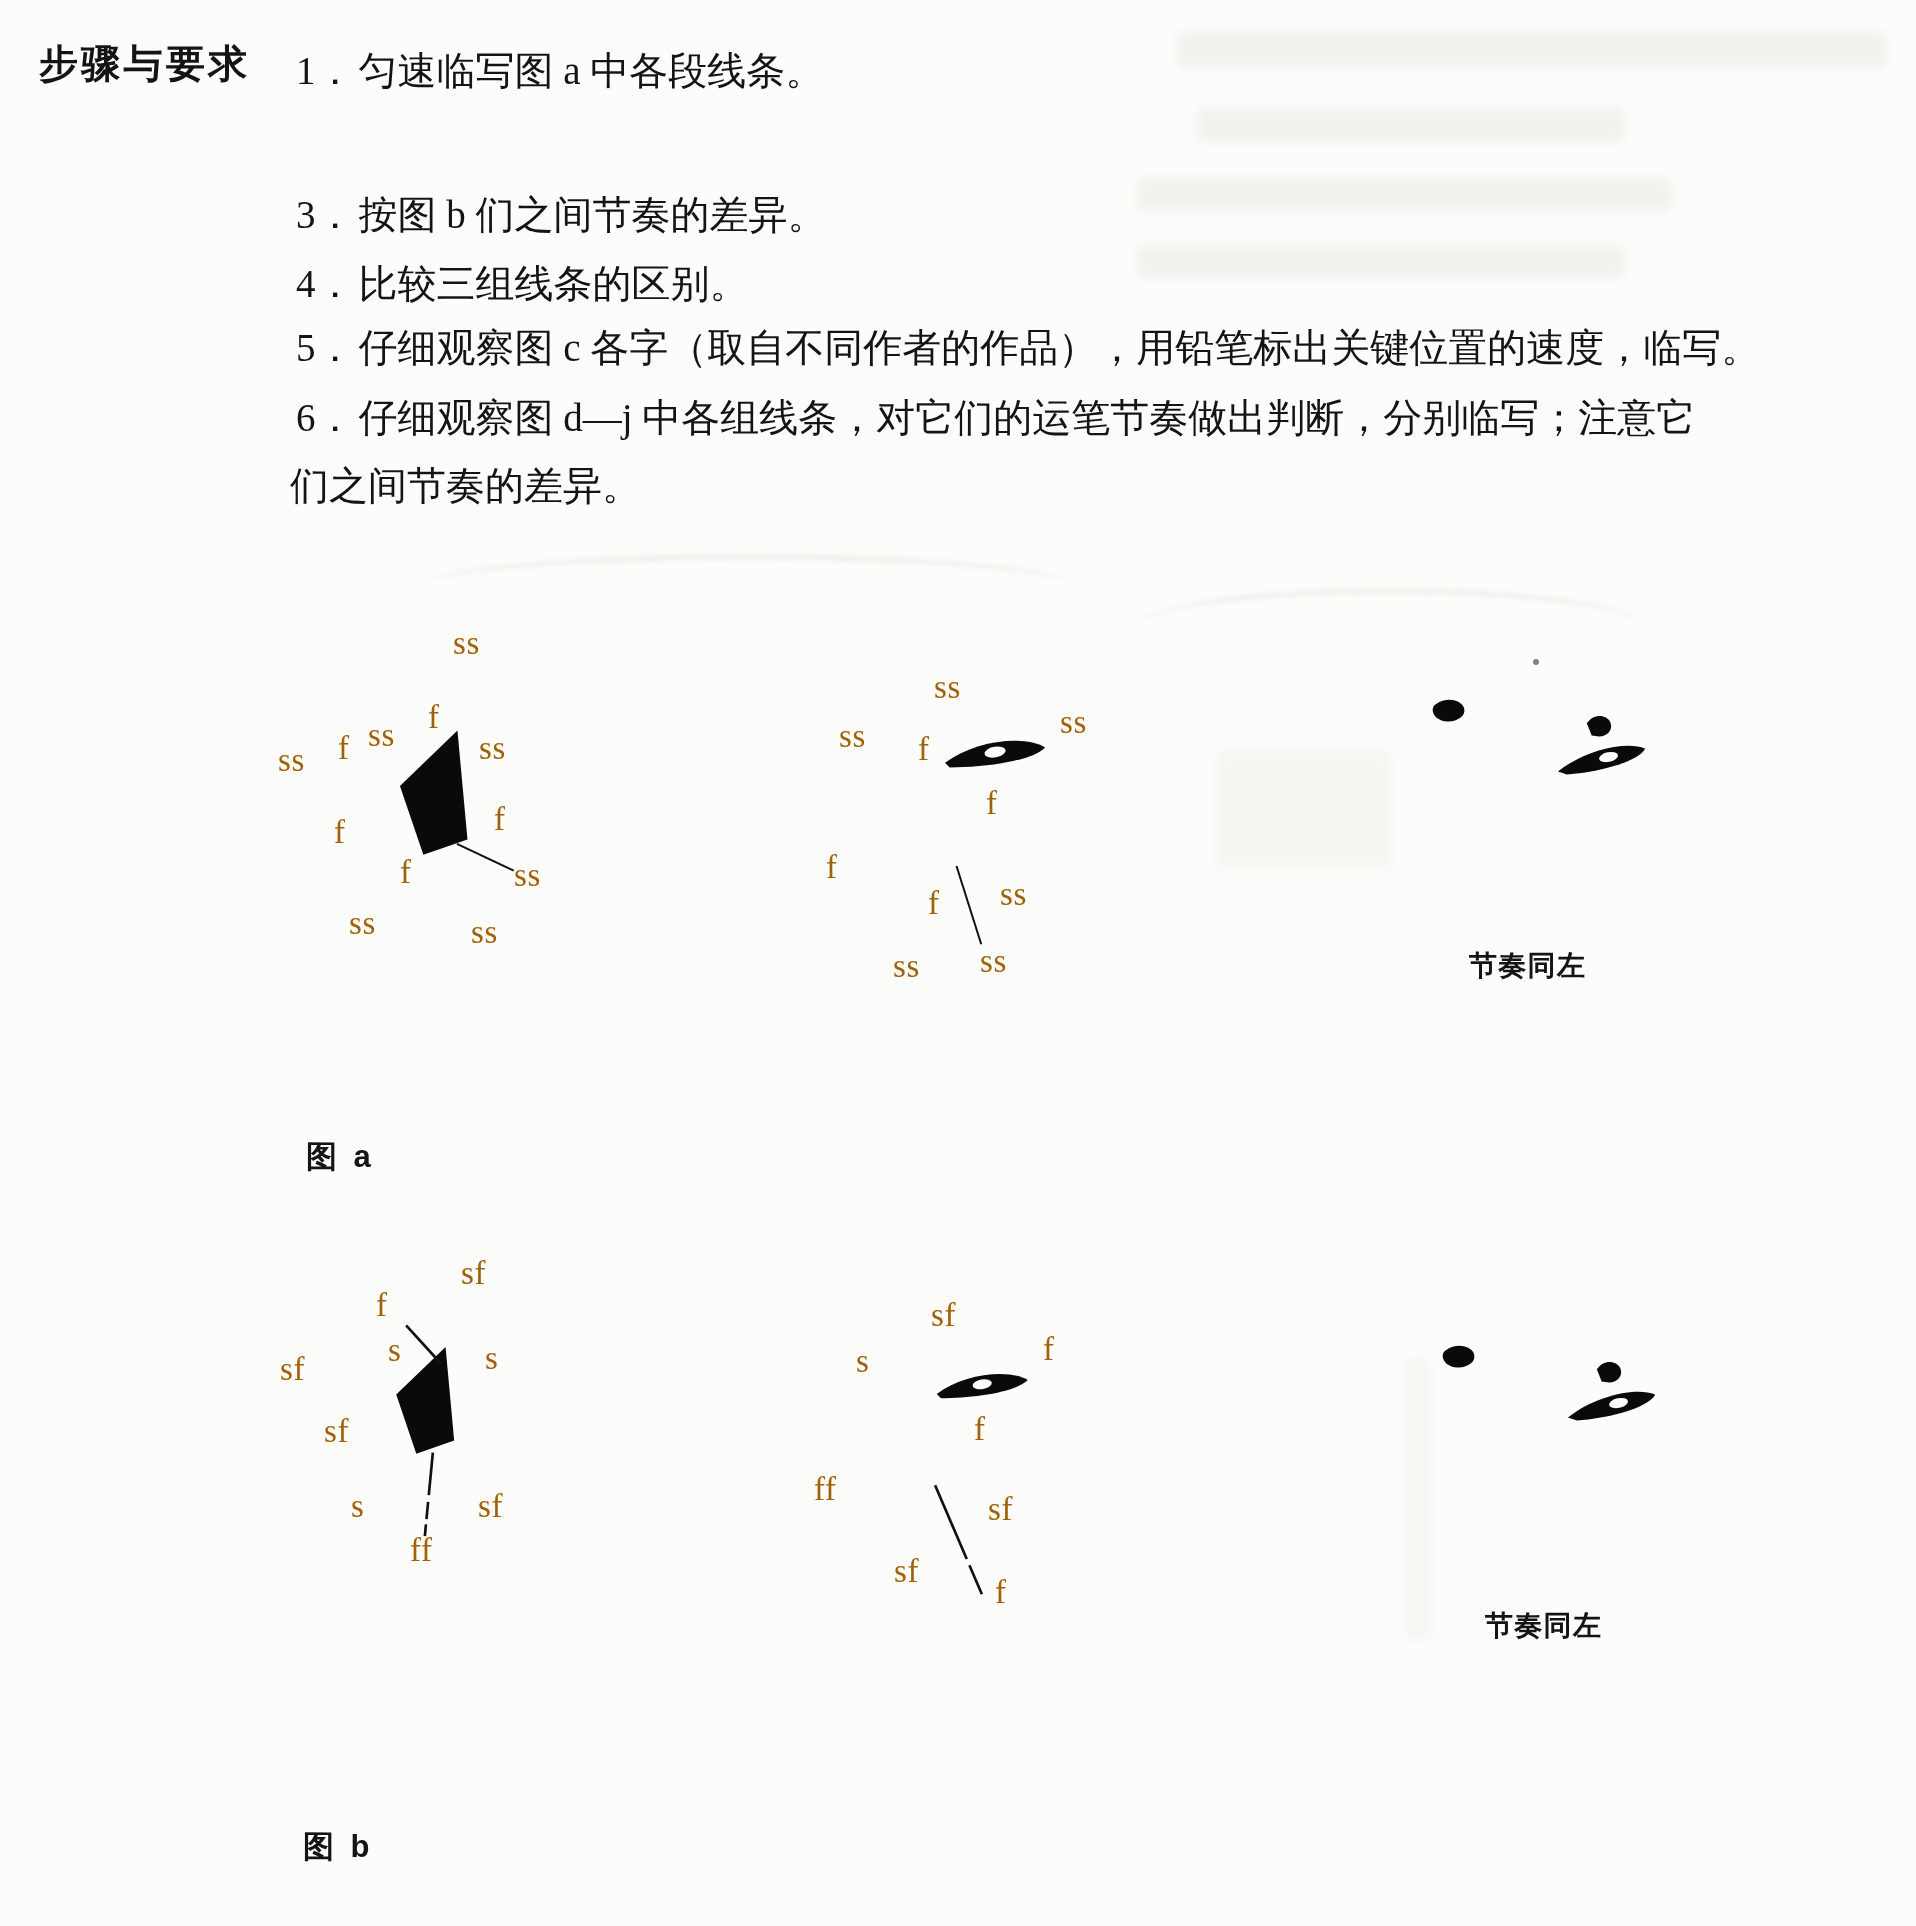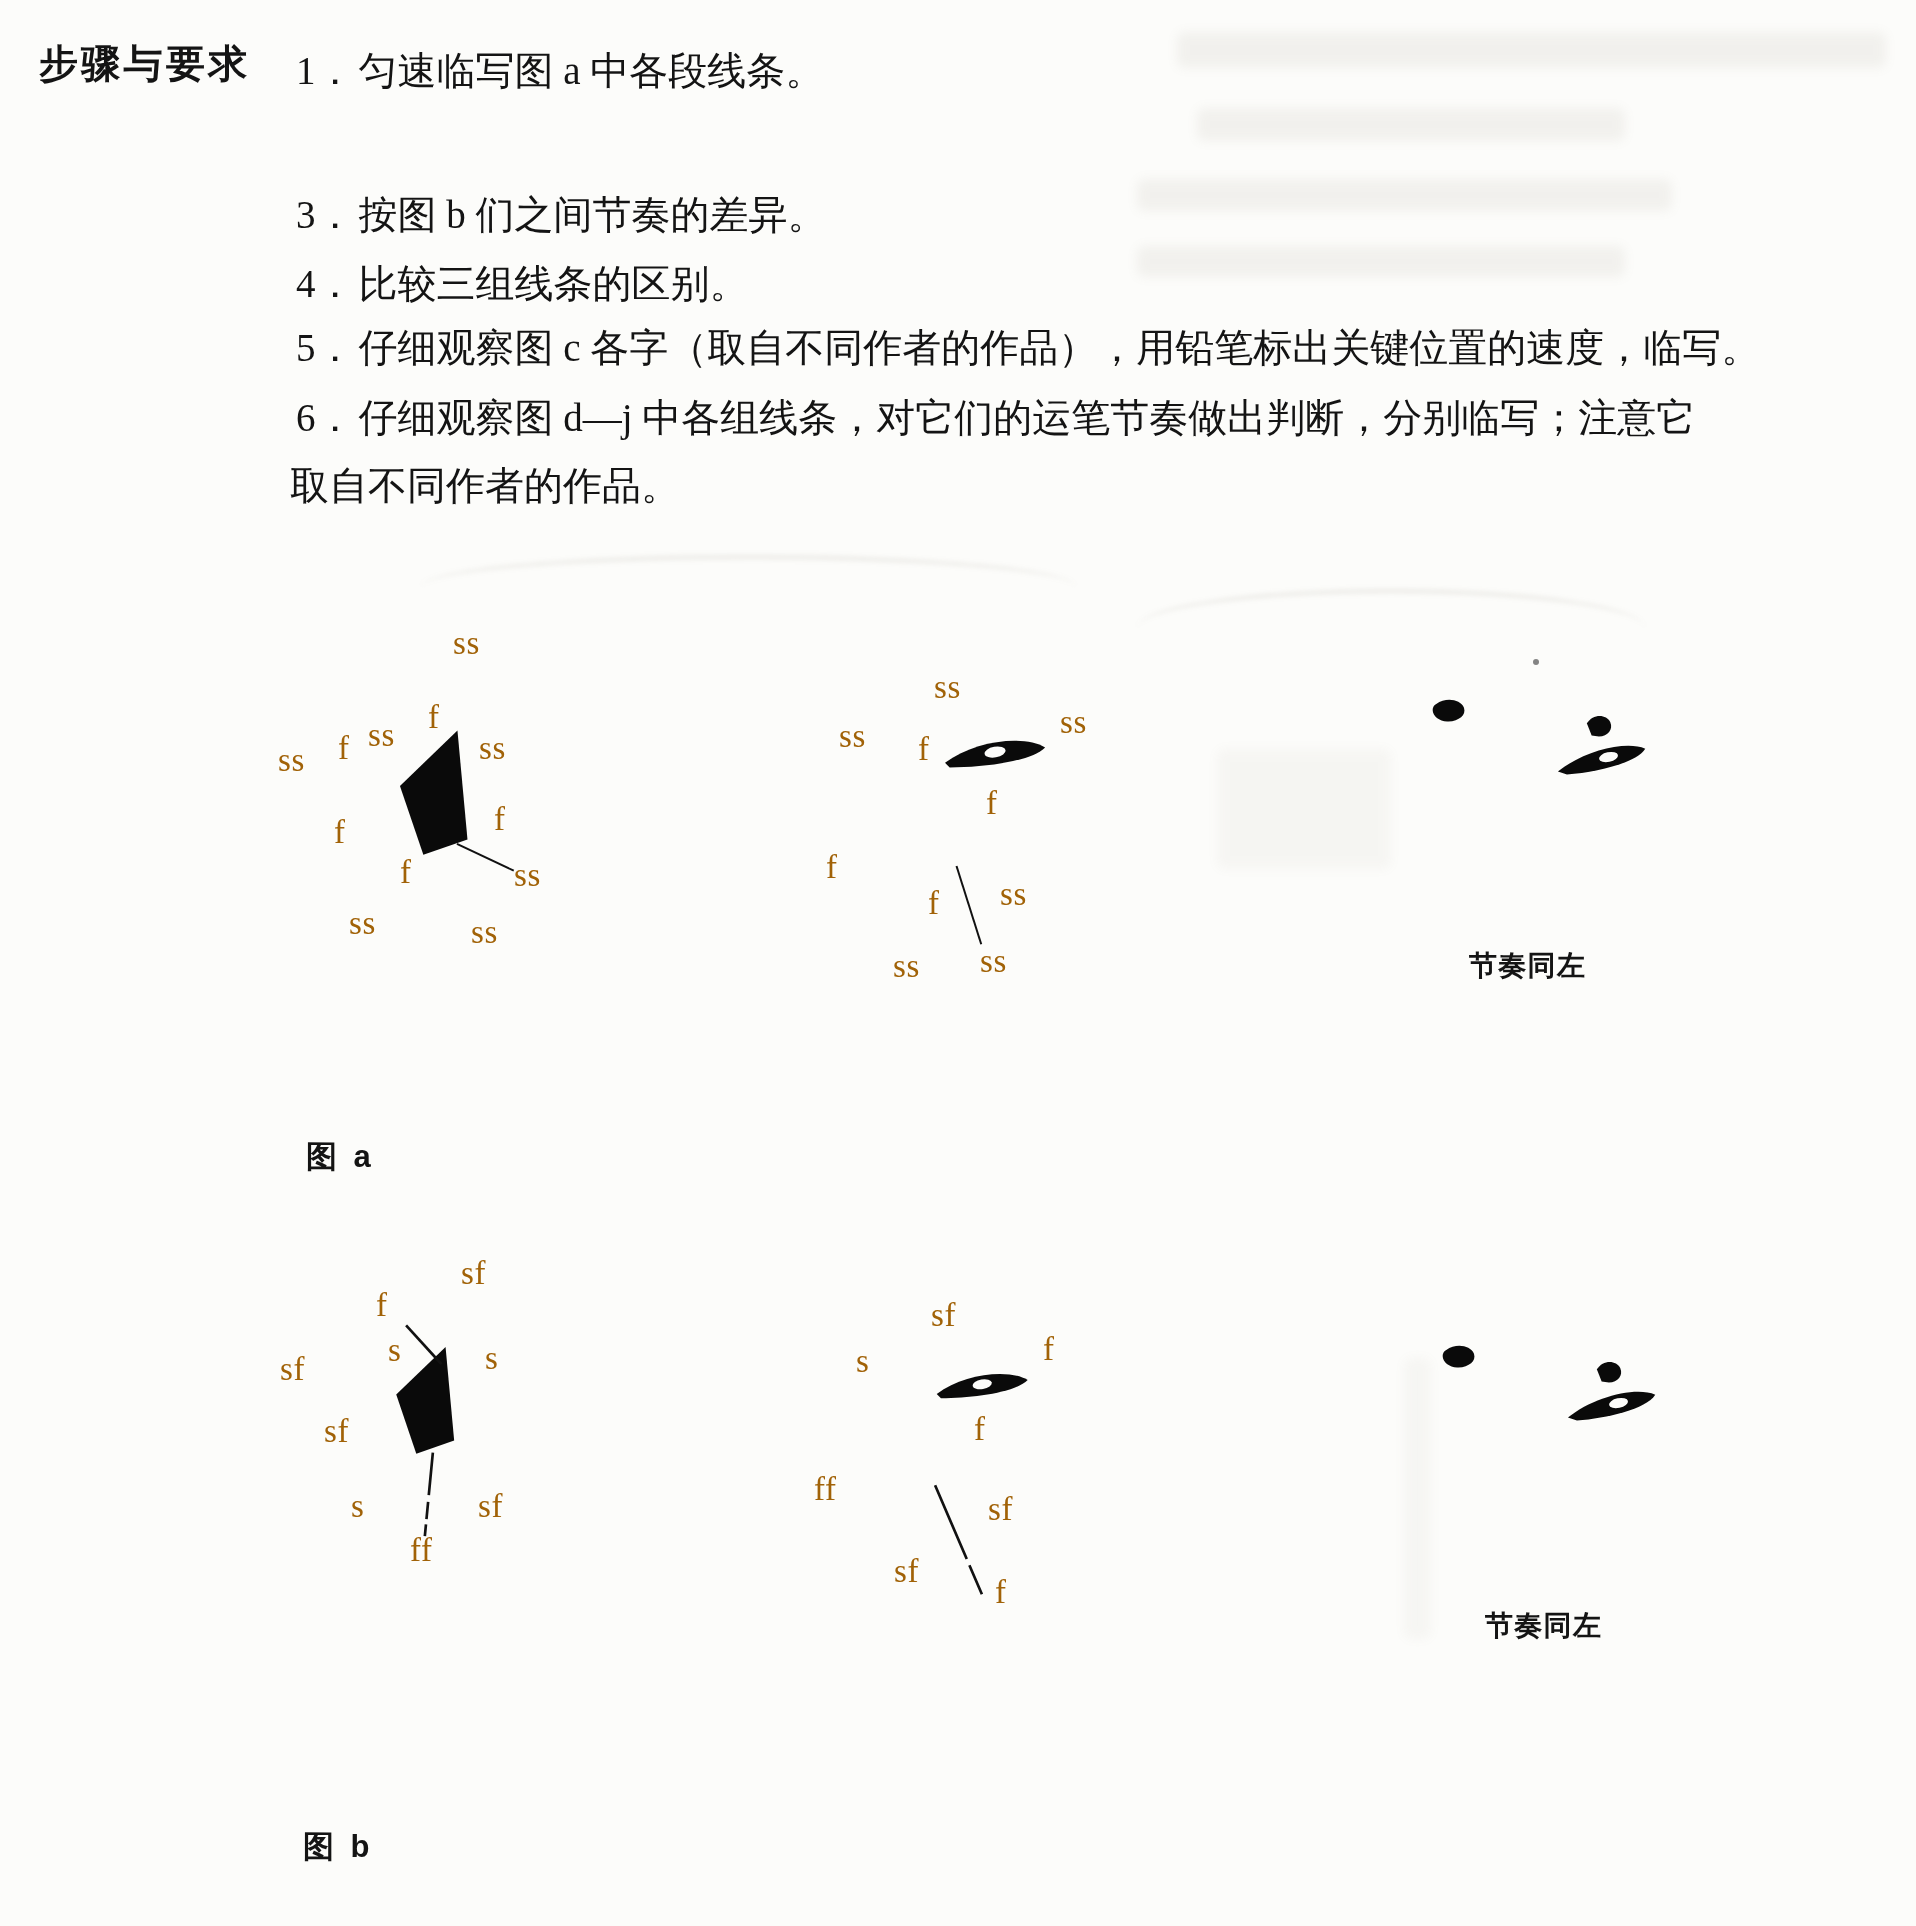--- a/index.html
+++ b/index.html
@@ -43,21 +43,21 @@
   <div class="arc" style="left:1137px;top:589px;width:508px;height:74px;"></div>
   <div class="speck" style="left:1533px;top:659px;"></div>
 
   <div class="hdr">步骤与要求</div>
 
   <div class="inst" style="top:48px;"><span class="num">1．</span><span>匀速临写图 a 中各段线条。</span></div>
   <div class="inst" style="top:192px;"><span class="num">3．</span><span>按图 b 们之间节奏的差异。</span></div>
   <div class="inst" style="top:261px;"><span class="num">4．</span><span>比较三组线条的区别。</span></div>
   <div class="inst" style="top:325px;"><span class="num">5．</span><span>仔细观察图 c 各字（取自不同作者的作品），用铅笔标出关键位置的速度，临写。</span></div>
   <div class="inst" style="top:395px;"><span class="num">6．</span><span>仔细观察图 d—j 中各组线条，对它们的运笔节奏做出判断，分别临写；注意它</span></div>
-  <div class="wrapline" style="top:463px;">取自不同作者的作品。</div>
+  <div class="wrapline" style="top:463px;">们之间节奏的差异。</div>
 
   <svg class="defs" aria-hidden="true">
     <defs>
       <symbol id="sym-char1" viewBox="0 0 290 350">
         <path d="M10 148 C -2 138 4 124 20 128 C 34 131 44 126 56 117 L 98 86 C 112 76 122 82 118 97 L 74 282 C 69 303 80 309 93 291 L 126 215 C 133 200 143 202 143 218 L 138 301 C 137 322 151 326 163 308 L 184 266" fill="none" stroke-width="26"></path>
         <path d="M121 163 L 207 80 L 222 243 L 156 266 Z" fill="#0a0a0a" stroke-width="6"></path>
         <path d="M209 30 C 204 10 224 -4 240 6 C 255 15 252 34 237 43 L 219 55" fill="none" stroke-width="20"></path>
         <path d="M228 48 C 213 80 198 112 187 140" fill="none" stroke-width="16"></path>
         <path d="M197 112 L 194 249" fill="none" stroke-width="15"></path>
         <path d="M225 107 C 230 170 231 245 228 291 C 226 323 205 336 184 327 C 171 321 164 309 167 296" fill="none" stroke-width="18"></path>

